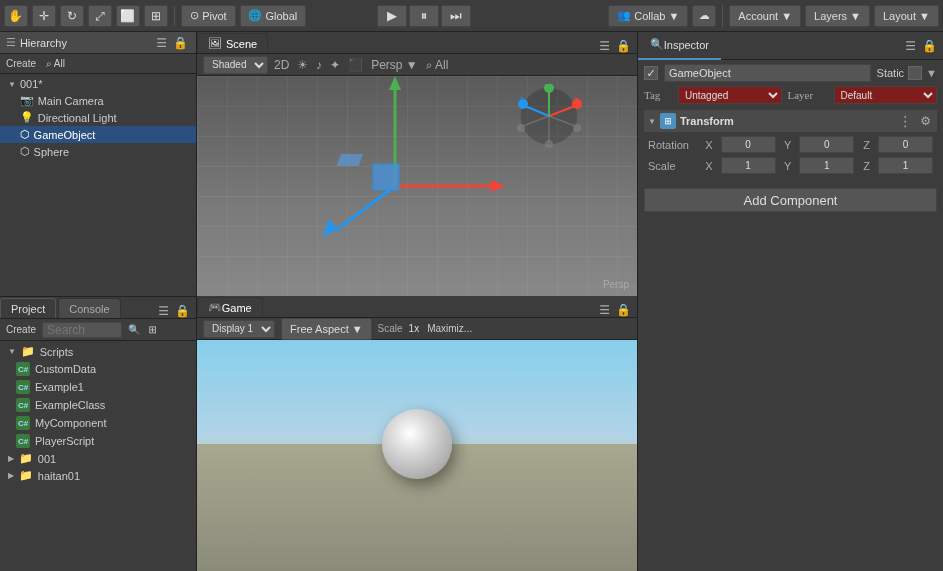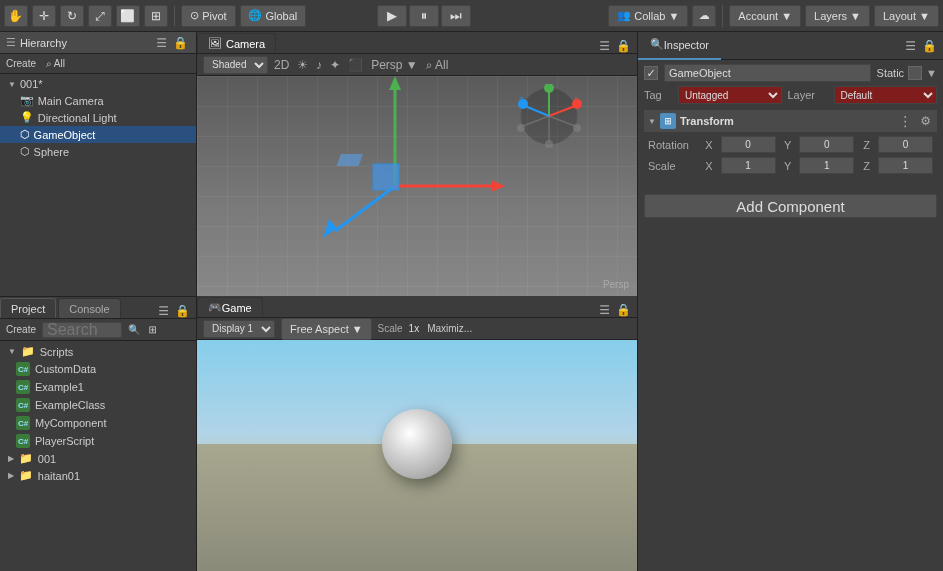--- a/index.html
+++ b/index.html
@@ -196,21 +196,21 @@
       padding: 0 4px;
       gap: 4px;
       border-bottom: 1px solid #222;
     }
     .search-box {
       background: #555;
       border: 1px solid #444;
       color: #ddd;
       height: 16px;
       width: 80px;
-      font-size: 16px;
+      font-size: 12px;
       padding: 0 4px;
       border-radius: 2px;
     }
     .project-list {
       flex: 1;
       overflow-y: auto;
       padding: 2px 0;
     }
     .project-item {
       padding: 2px 8px;
@@ -389,20 +389,21 @@
     .tag-layer-row {
       display: flex;
       align-items: center;
       gap: 6px;
       margin-bottom: 6px;
     }
     .tag-label {
       font-size: 11px;
       color: #aaa;
       width: 28px;
+      font-family: Liberation Serif, serif;
     }
     .tag-dropdown {
       background: #7f1d1d;
       border: 1px solid #444;
       color: #ddd;
       height: 18px;
       font-size: 10px;
       padding: 0 2px;
       cursor: pointer;
       flex: 1;
@@ -472,24 +473,24 @@
       padding: 0 3px;
       text-align: center;
     }
 
     .add-component-btn {
       width: 100%;
       background: #555;
       border: 1px solid #444;
       color: #ddd;
       height: 24px;
-      font-size: 15px;
+      font-size: 13px;
       cursor: pointer;
       border-radius: 2px;
-      margin-top: 14px;
+      margin-top: 8px;
     }
 
     
     .scene-gizmo-svg {
       position: absolute;
       top: 50%;
       left: 50%;
       transform: translate(-60%, -60%);
       pointer-events: none;
     }
@@ -771,21 +772,21 @@
       </div>
     </div>
   </div>
 
   <div class="center-panel">
 
     <div class="scene-panel">
       <div class="scene-tab-bar">
         <div class="scene-tab active">
           <span>🖼</span>
-          <span>Camera</span>
+          <span>Scene</span>
         </div>
         <div class="panel-header-btns" style="margin-left:auto; display:flex; gap:2px; padding-right:4px; align-items:center;">
           <button class="phb">☰</button>
           <button class="phb">🔒</button>
         </div>
       </div>
       <div class="scene-toolbar">
         <select class="scene-dropdown">
           <option>Shaded</option>
         </select>

